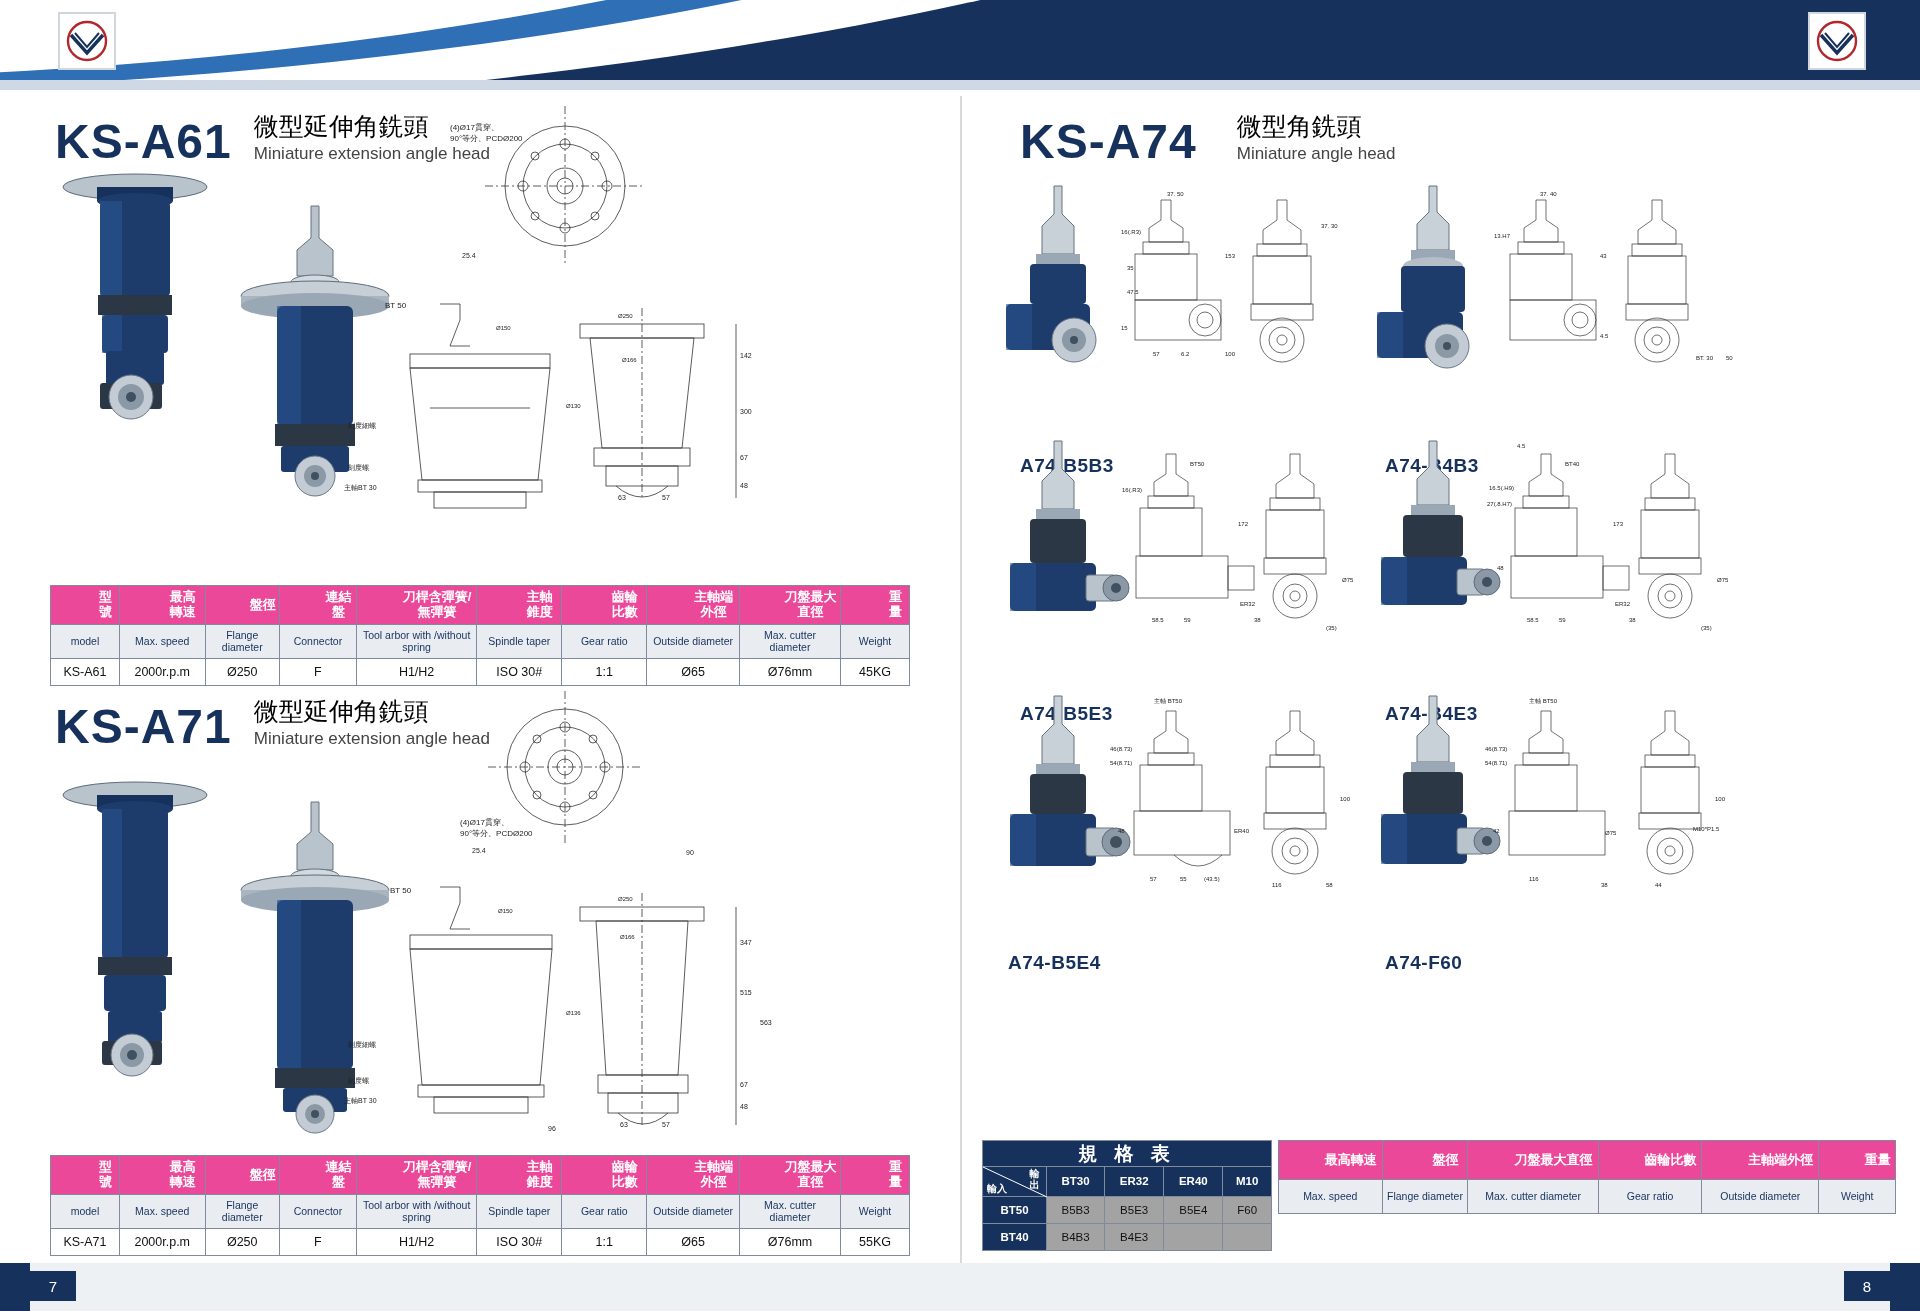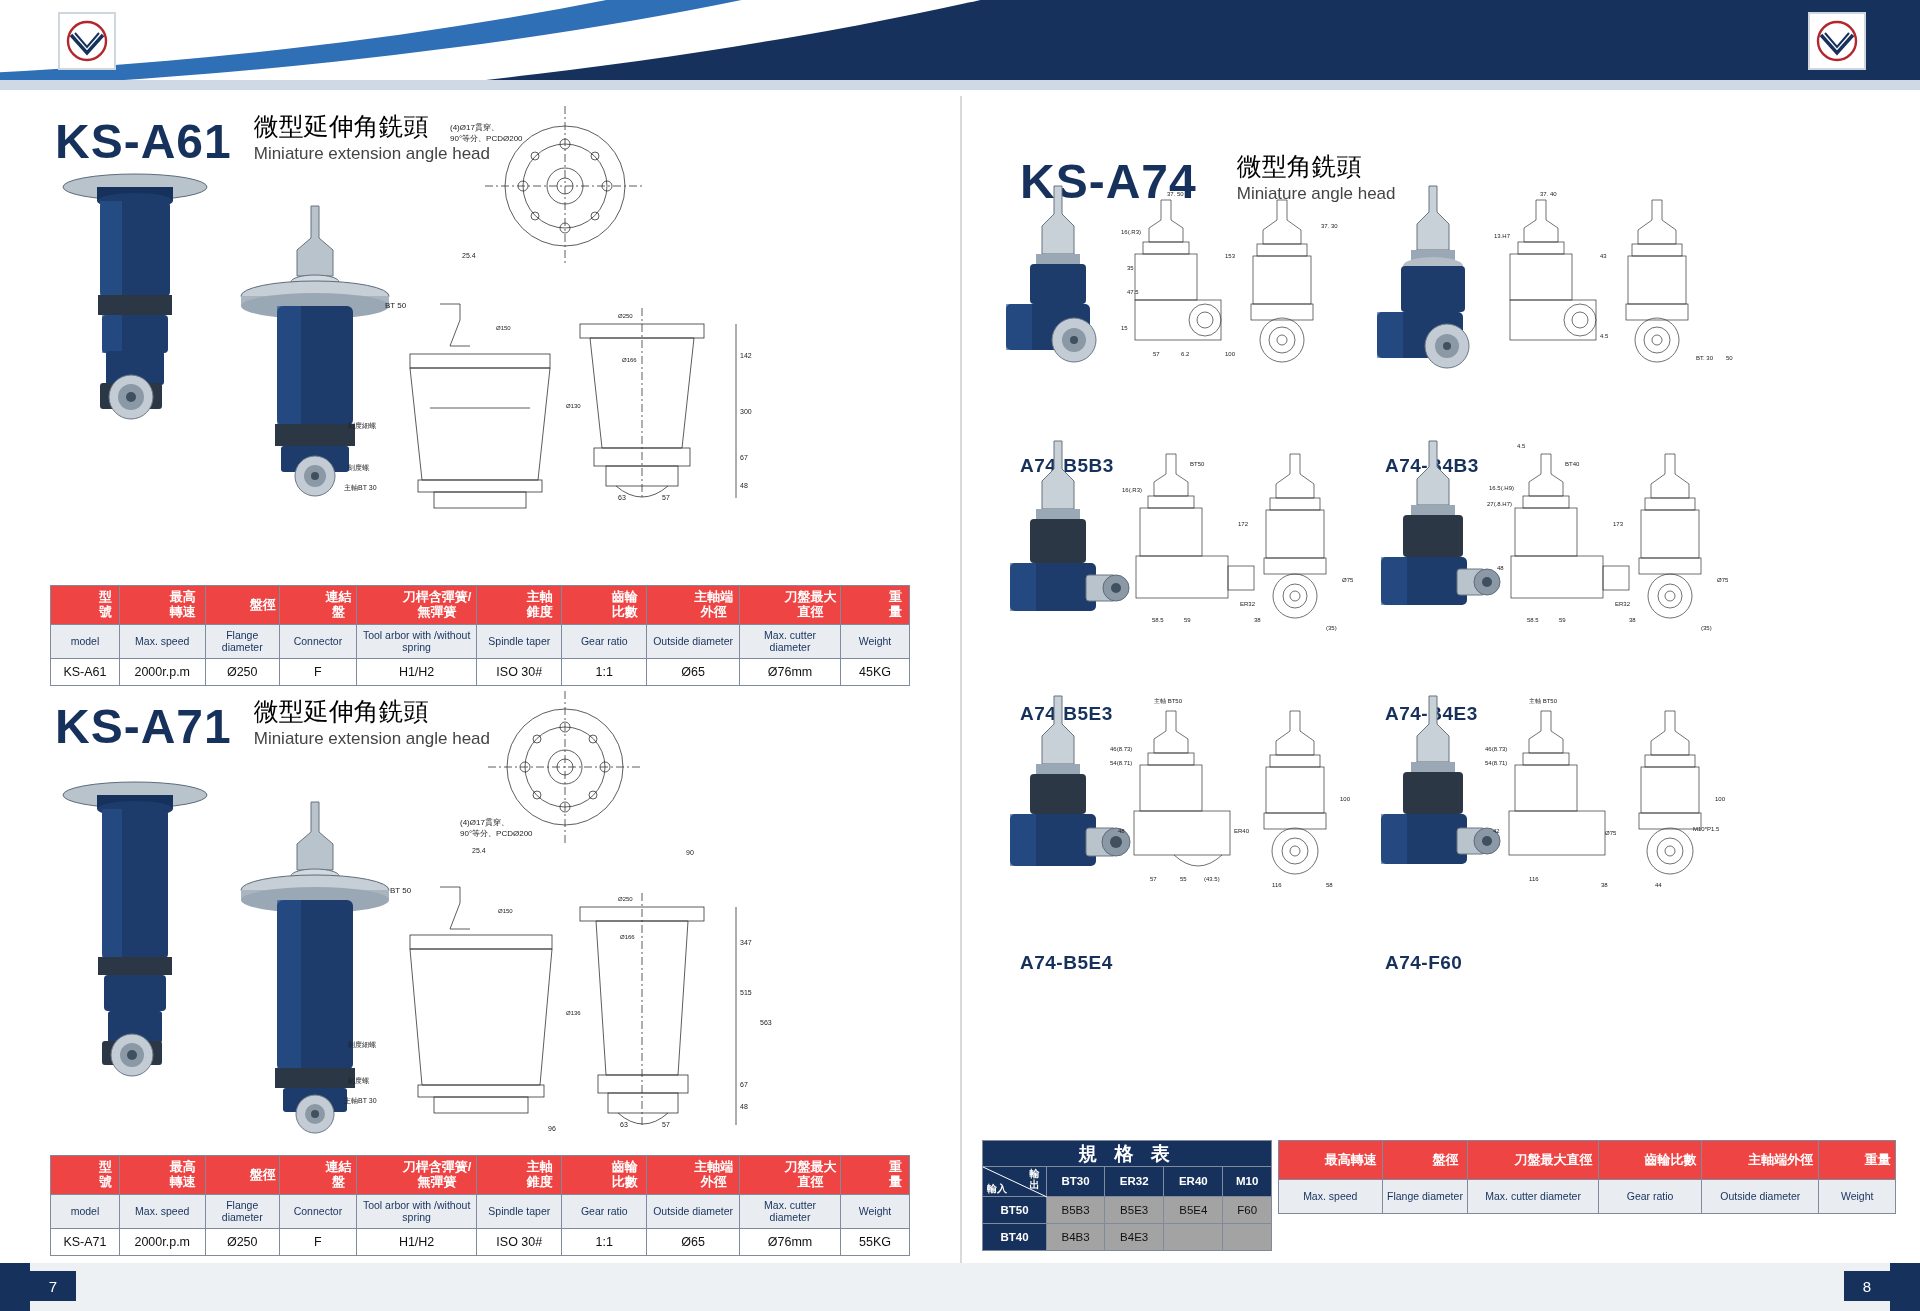--- a/index.html
+++ b/index.html
@@ -95,21 +95,21 @@
     background:#fff;
   }
   table.spec th, table.spec td {
     border:1px solid #7f8b9c;
     text-align:center;
     vertical-align:middle;
     padding:2px 3px;
     line-height:1.12;
   }
   table.spec tr.hdr-cn th {
-    background:#ef4444; color:#ffffff; font-weight:bold; font-size:13px;
+    background:#ec4899; color:#ffffff; font-weight:bold; font-size:13px;
     height:39px;
     padding-left:44px;
   }
   table.spec tr.hdr-en th {
     background:#e9edf2; color:#16315c; font-weight:normal; font-size:10.5px;
     height:34px;
   }
   table.spec tr.val td { height:27px; font-size:12.5px; background:#fff; }
 
   
@@ -439,21 +439,21 @@
   </tbody>
     </table>
 
 </div>
 
 <div class="page-right">
 
   <div class="prod-head" style="left:60px; top:25px;">
     <div style="display:flex; align-items:flex-end; gap:40px;">
       <div class="prod-code">KS-A74</div>
-      <div style="padding-bottom:2px;margin-top:40px;">
+      <div style="padding-bottom:2px;">
         <div class="prod-cn">微型角銑頭</div>
         <div class="prod-en">Miniature angle head</div>
       </div>
     </div>
   </div>
 
   <div class="illus" style="left:30px; top:90px;">
     <svg width="140" height="210" viewBox="0 0 140 210">
       <path d="M64 6 L72 6 L72 34 L84 46 L84 74 L52 74 L52 46 L64 34 Z" fill="#c9d1d8" stroke="#66727f"></path>
       <rect x="46" y="74" width="44" height="10" fill="#9aa7b4"></rect>
@@ -646,21 +646,21 @@
       <rect x="136" y="62" width="58" height="46"></rect>
       <rect x="134" y="108" width="62" height="16"></rect>
       <circle cx="165" cy="146" r="23"></circle>
       <circle cx="165" cy="146" r="13"></circle>
       <circle cx="165" cy="146" r="5"></circle>
       <text x="142" y="182" font-size="6" fill="#222" stroke="none" font-family="'Liberation Sans',sans-serif">116</text>
       <text x="210" y="96" font-size="6" fill="#222" stroke="none" font-family="'Liberation Sans',sans-serif">100</text>
       <text x="196" y="182" font-size="6" fill="#222" stroke="none" font-family="'Liberation Sans',sans-serif">58</text>
     </svg>
   </div>
-  <div class="mcap" style="left:60px; top:862px;">A74-B5E4</div>
+  <div class="mcap" style="left:48px; top:862px;">A74-B5E4</div>
 
   <div class="illus" style="left:395px; top:600px;">
     <svg width="150" height="215" viewBox="0 0 150 215">
       <path d="M74 6 L82 6 L82 34 L94 46 L94 72 L62 72 L62 46 L74 34 Z" fill="#c9d1d8" stroke="#66727f"></path>
       <rect x="56" y="72" width="44" height="10" fill="#9aa7b4"></rect>
       <rect x="48" y="82" width="60" height="42" rx="4" fill="#2b3744"></rect>
       <rect x="26" y="124" width="86" height="50" rx="5" fill="#1d3b6b"></rect>
       <rect x="26" y="124" width="26" height="50" fill="#2a5490" opacity=".6"></rect>
       <rect x="102" y="138" width="28" height="26" rx="3" fill="#b9c3cc" stroke="#6b7784"></rect>
       <circle cx="132" cy="151" r="13" fill="#8b98a5" stroke="#5d6b7a"></circle>

